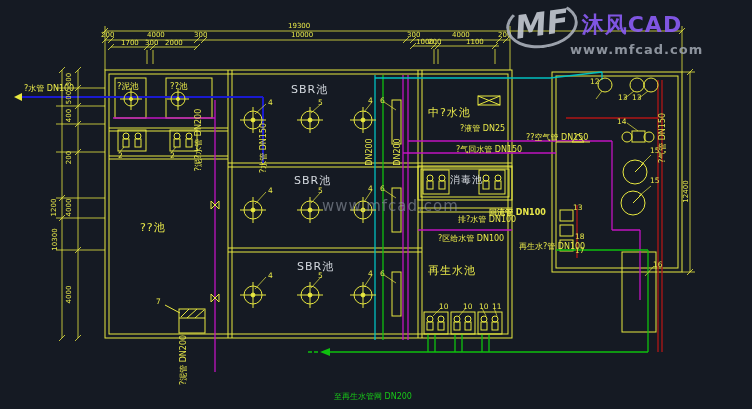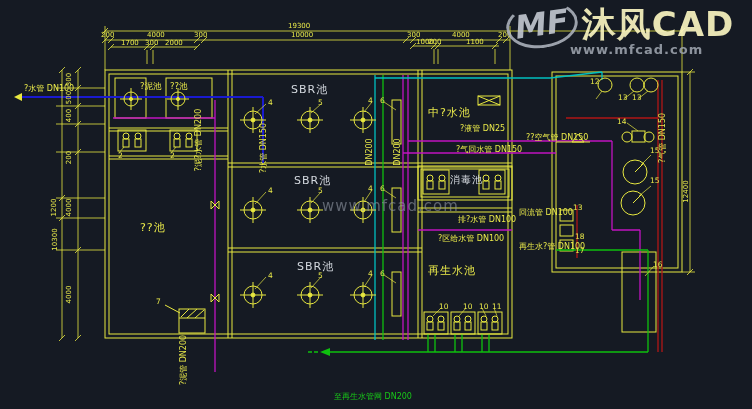--- a/index.html
+++ b/index.html
@@ -15,21 +15,21 @@
   .tank-sm{font-size:8.5px;letter-spacing:0;}
   .tank-w{color:#d4d9df;}
   .rot{transform:rotate(-90deg);transform-origin:center center;}
   .title{position:absolute;left:350px;top:376px;font-size:14px;font-weight:bold;color:#f2e23a;
          letter-spacing:2px;text-shadow:1.5px 1.5px 0 #b02828;white-space:nowrap;}
   .wm-top{position:absolute;left:506px;top:2px;color:#99a0aa;opacity:.9;}
   .wm-row{display:flex;align-items:center;}
   .wm-logo{font-size:32px;font-weight:bold;font-style:italic;color:#c3c9d2;
            border:3px solid #aab0ba;border-radius:50%;padding:0 6px 2px 6px;
            border-top-color:transparent;transform:rotate(-8deg);}
-  .wm-brand{font-size:34px;font-weight:bold;letter-spacing:1px;color:#fef9c3;margin-left:4px;}
+  .wm-brand{font-size:22px;font-weight:bold;letter-spacing:1px;color:#8b5cf6;margin-left:4px;}
   .wm-url{font-size:13px;font-weight:bold;letter-spacing:1px;color:#9aa1ab;margin:-6px 0 0 64px;}
   .wm-center{position:absolute;left:322px;top:197px;font-size:15px;color:rgba(145,152,163,.6);
              letter-spacing:1px;}
 </style>
 </head>
 <body>
 
 <div id="canvas">
 
 <svg width="752" height="409" viewBox="0 0 752 409">
@@ -291,40 +291,40 @@
 <div class="dim rot" style="left:63px;top:94px;">500</div>
 <div class="dim rot" style="left:63px;top:112px;">400</div>
 <div class="dim rot" style="left:63px;top:154px;">200</div>
 <div class="dim rot" style="left:61px;top:204px;">4000</div>
 <div class="dim rot" style="left:61px;top:291px;">4000</div>
 <div class="dim rot" style="left:46px;top:204px;">1200</div>
 <div class="dim rot" style="left:44px;top:236px;">10300</div>
 
 <div class="dim rot" style="left:675px;top:188px;">12400</div>
 
-<div class="tank tank-sm" style="left:108px;top:82px;padding-left:32px;">?泥池</div>
+<div class="tank tank-sm" style="left:117px;top:82px;">?泥池</div>
 <div class="tank tank-sm" style="left:170px;top:82px;">??池</div>
 <div class="tank" style="left:140px;top:222px;">??池</div>
 <div class="tank tank-w" style="left:291px;top:84px;">SBR池</div>
 <div class="tank tank-w" style="left:294px;top:175px;">SBR池</div>
 <div class="tank tank-w" style="left:297px;top:261px;">SBR池</div>
 <div class="tank" style="left:428px;top:107px;">中?水池</div>
 <div class="tank tank-w" style="left:450px;top:175px;font-size:10px;">消毒池</div>
 <div class="tank" style="left:428px;top:265px;">再生水池</div>
 
 <div class="lbl" style="left:24px;top:85px;">?水管 DN100</div>
 <div class="lbl rot" style="left:168px;top:136px;">?泥?水管 DN200</div>
 <div class="lbl rot" style="left:239px;top:144px;">?水管 DN150</div>
 <div class="lbl rot" style="left:356px;top:148px;">DN200</div>
 <div class="lbl rot" style="left:384px;top:148px;">DN200</div>
 <div class="lbl" style="left:460px;top:125px;">?液管 DN25</div>
 <div class="lbl" style="left:508px;top:134px;margin-left:18px;">??空气管 DN150</div>
 <div class="lbl" style="left:456px;top:146px;">?气回水管 DN150</div>
 <div class="lbl" style="left:458px;top:216px;">排?水管 DN100</div>
-<div class="lbl" style="left:519px;top:209px;">回流管 DN100</div>
+<div class="lbl" style="left:489px;top:209px;font-weight:bold;">回流管 DN100</div>
 <div class="lbl" style="left:438px;top:235px;">?区给水管 DN100</div>
 <div class="lbl" style="left:519px;top:243px;">再生水?管 DN100</div>
 <div class="lbl lbl-g" style="left:334px;top:353px;">至再生水管网 DN200</div>
 <div class="lbl rot" style="left:159px;top:356px;">?泥管 DN200</div>
 <div class="lbl rot" style="left:638px;top:134px;">?气管 DN150</div>
 
 <div class="num" style="left:118px;top:152px;">2</div>
 <div class="num" style="left:170px;top:152px;">2</div>
 <div class="num" style="left:268px;top:99px;">4</div>
 <div class="num" style="left:318px;top:99px;">5</div>

